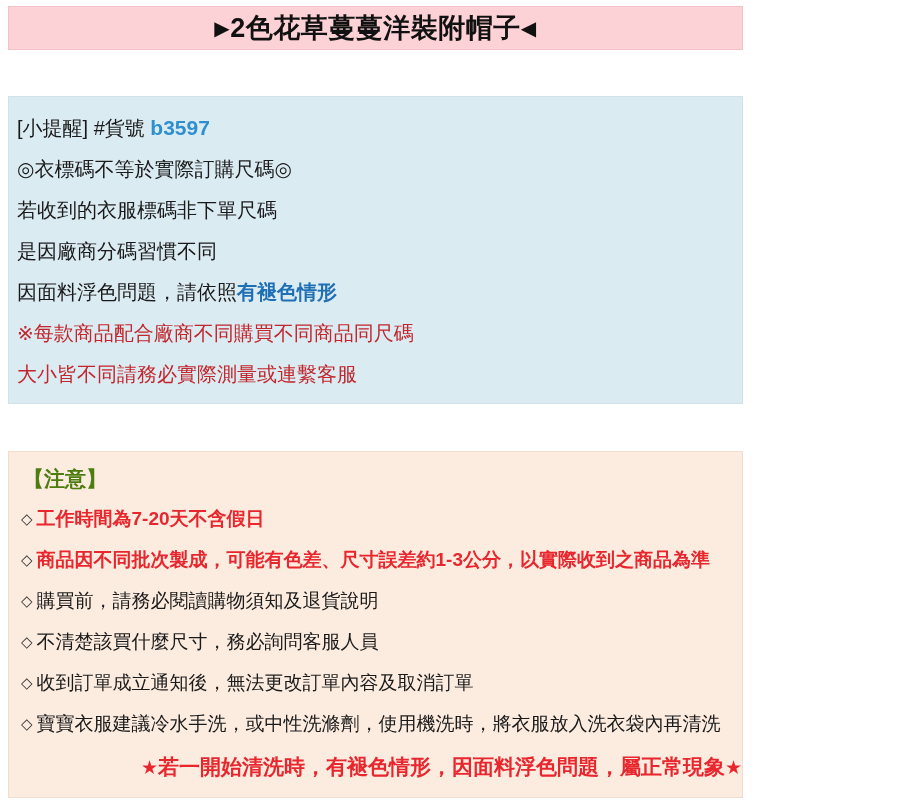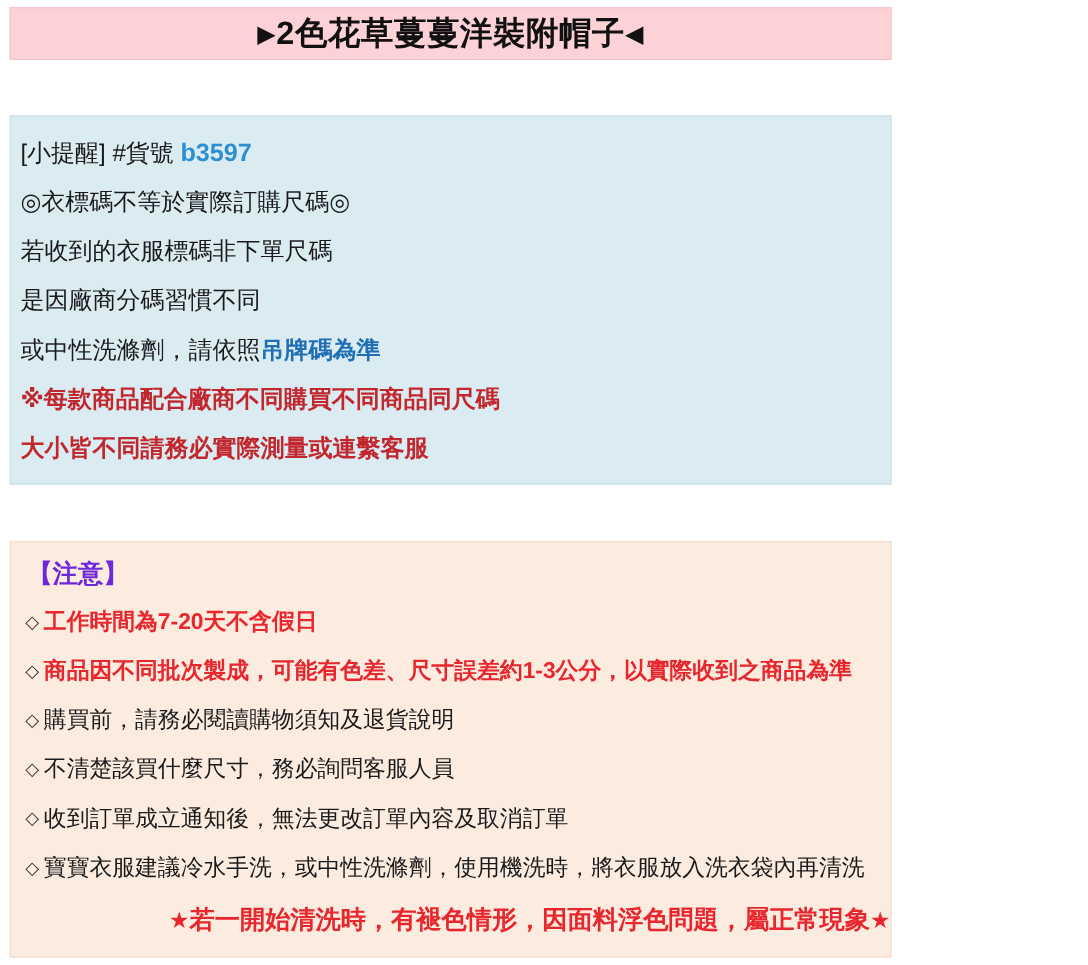--- a/index.html
+++ b/index.html
@@ -55,21 +55,21 @@
     padding: 10px 0 8px 0;
     flex: 0 0 auto;
   }
   .blue-line {
     font-size: 20px;
     line-height: 41px;
     color: #1a1a1a;
     padding-left: 8px;
     white-space: nowrap;
   }
-  .blue-line.bold { font-weight: bold; }
+  .blue-line.bold { font-weight: normal; }
   .code {
     color: #2d8fd0;
     font-weight: bold;
     font-size: 21px;
   }
   .hangtag {
     color: #1f6fb5;
     font-weight: bold;
   }
   .red-strong {
@@ -82,21 +82,21 @@
     margin: 7px 8px 6px 8px;
     background: #fcebdf;
     border: 1px solid #f3ddcf;
     box-sizing: border-box;
     padding: 8px 0 6px 0;
     flex: 1 1 auto;
   }
   .peach-head {
     font-size: 21px;
     font-weight: bold;
-    color: #6d28d9;
+    color: #4d7c0f;
     padding-left: 14px;
     line-height: 38px;
     white-space: nowrap;
   }
   .peach-line {
     font-size: 19px;
     line-height: 41px;
     color: #1a1a1a;
     padding-left: 12px;
     white-space: nowrap;
@@ -136,21 +136,21 @@
 
   <div class="blue-section">
     <div class="blue-line">
       <span>[小提醒] #貨號</span>
       <span class="code">b3597</span>
     </div>
     <div class="blue-line">◎衣標碼不等於實際訂購尺碼◎</div>
     <div class="blue-line">若收到的衣服標碼非下單尺碼</div>
     <div class="blue-line">是因廠商分碼習慣不同</div>
     <div class="blue-line">
-      <span>或中性洗滌劑，請依照</span><span class="hangtag">吊牌碼為準</span>
+      <span>因面料浮色問題，請依照</span><span class="hangtag">有褪色情形</span>
     </div>
     <div class="blue-line bold red-strong">※每款商品配合廠商不同購買不同商品同尺碼</div>
     <div class="blue-line bold red-strong">大小皆不同請務必實際測量或連繫客服</div>
   </div>
 
   <div class="peach-section">
     <div class="peach-head">【注意】</div>
 
     <div class="peach-line red">
       <span class="bullet">◇</span><span>工作時間為7-20天不含假日</span>

